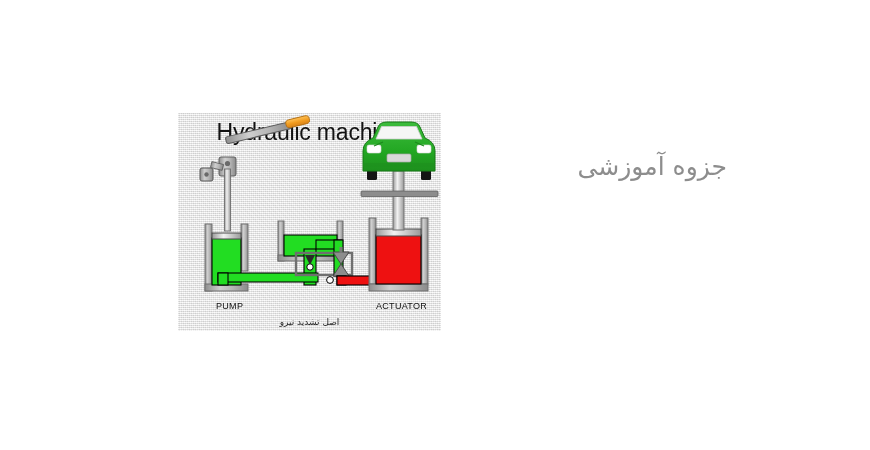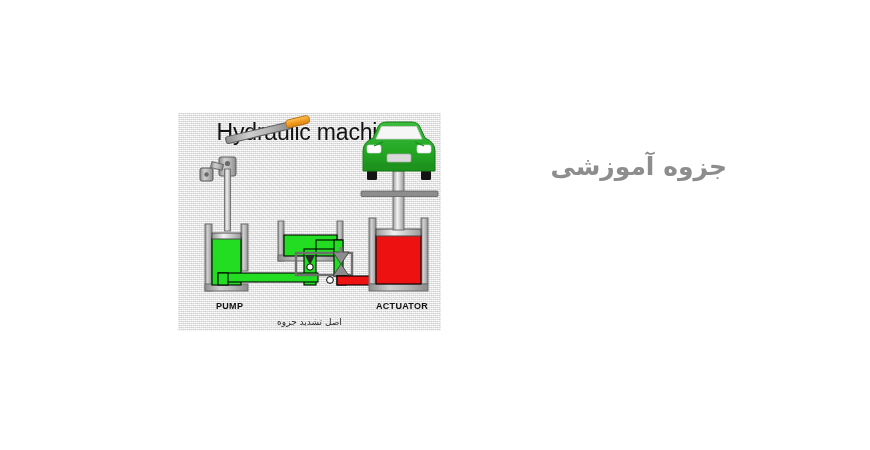--- a/index.html
+++ b/index.html
@@ -48,21 +48,21 @@
     font-size: 23px;
     font-weight: 400;
     color: #121212;
     letter-spacing: -0.2px;
   }
 
   .fig-label {
     position: absolute;
     font-family: "Liberation Sans", sans-serif;
     font-size: 9px;
-    font-weight: 700;
+    font-weight: 400;
     color: #111111;
     letter-spacing: .3px;
   }
   #label-pump     { left: 38px;  top: 188px; }
   #label-actuator { left: 176px; top: 188px; margin-left: 22px; }
 
   .fig-caption {
     position: absolute;
     left: 0; right: 0;
     bottom: 4px;
@@ -72,21 +72,21 @@
     color: #2c2c2c;
     direction: rtl;
   }
 
   
   .side-text {
     position: absolute;
     direction: rtl;
     text-align: right;
     font-family: "DejaVu Sans", sans-serif;
-    font-weight: 700;
+    font-weight: 400;
     color: #8d8d8d;
     white-space: nowrap;
   }
   #heading-primary {
     right: 143px;
     top: 152px;
     font-size: 25px;
   }
   #heading-secondary {
     right: 246px;
@@ -241,19 +241,19 @@
 
         <rect x="185" y="50" width="72" height="4" fill="#1d8f1d" opacity="0.55"></rect>
       </g>
 
     </svg>
 
     <div class="fig-label" id="label-pump">PUMP</div>
 
     <div class="fig-label" id="label-actuator">ACTUATOR</div>
 
-    <div class="fig-caption">اصل تشديد جزوه</div>
+    <div class="fig-caption">اصل تشديد نيرو</div>
   </div>
 
   <div class="side-text" id="heading-primary">جزوه آموزشی</div>
 
 
 </div>
 
 </body></html>

